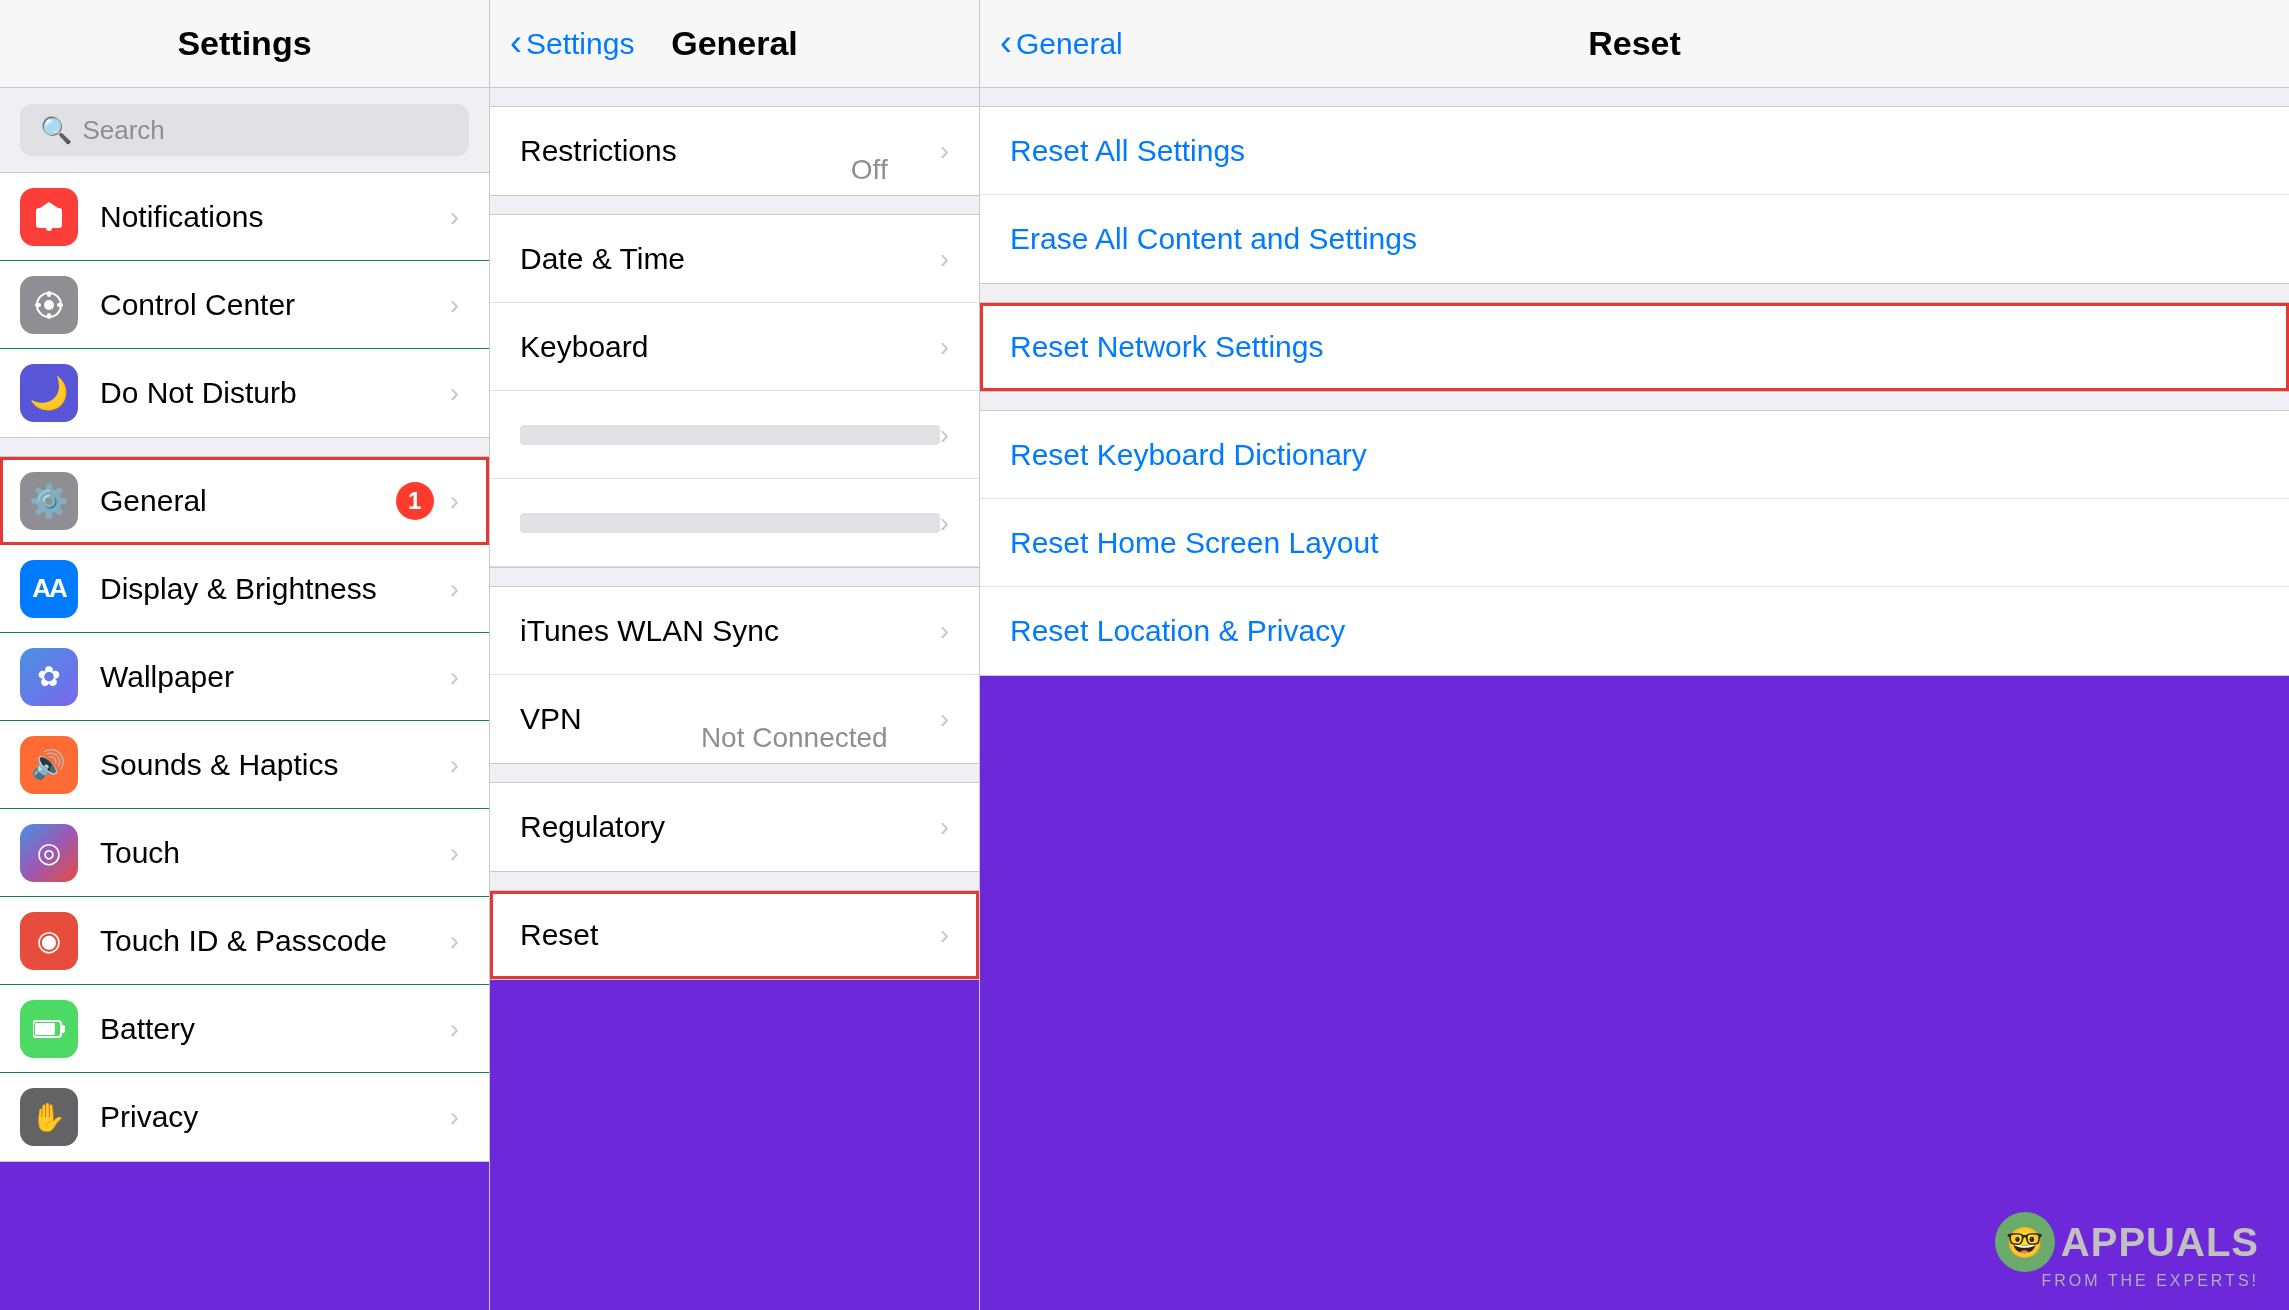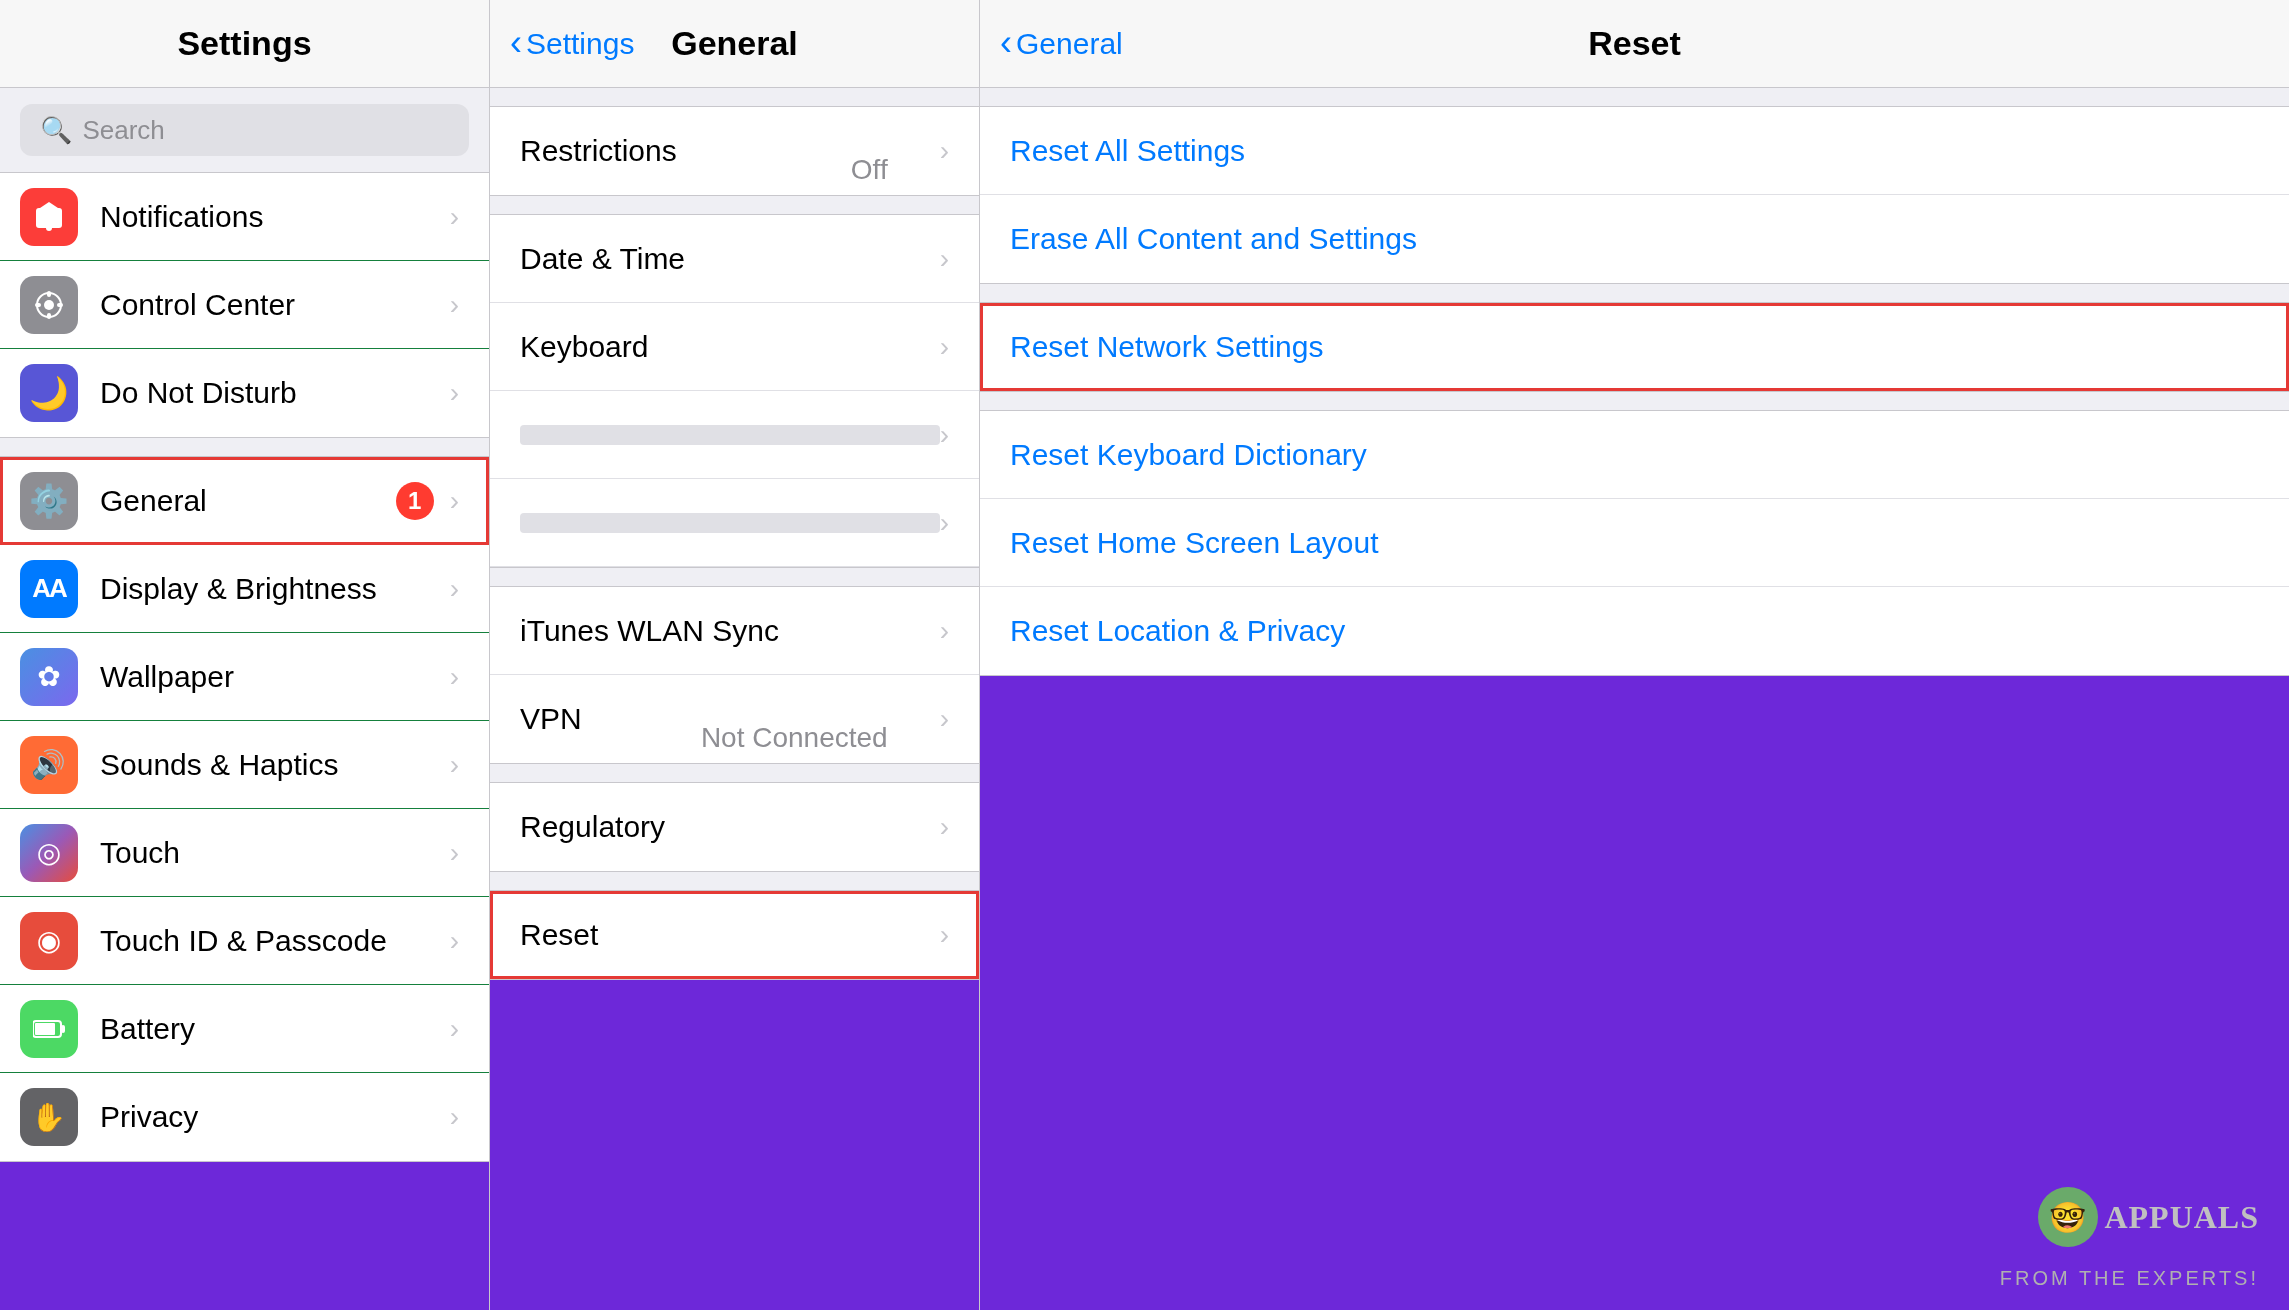--- a/index.html
+++ b/index.html
@@ -522,20 +522,20 @@
         <div class="right-list-item">
           <span class="right-list-item-label">Reset Location &amp; Privacy</span>
         </div>
       </div>
 
     </div>
 
     <div class="watermark">
       <div style="display:flex; align-items:center; gap:6px;">
         <div style="width:60px;height:60px;border-radius:50%;background:#6aaa6a;display:flex;align-items:center;justify-content:center;font-size:30px;">🤓</div>
-        <span style="font-size:32px;font-weight:900;color:#c0c0c0;letter-spacing:1px;font-family:Liberation Serif, serif;">APPUALS</span>
-      </div>
-      <span style="font-size:20px;color:#b0b0b0;letter-spacing:3px;text-align:right;margin-top:20px;">FROM THE EXPERTS!</span>
+        <span style="font-size:40px;font-weight:900;color:#c0c0c0;letter-spacing:1px;">APPUALS</span>
+      </div>
+      <span style="font-size:16px;color:#b0b0b0;letter-spacing:3px;text-align:right;">FROM THE EXPERTS!</span>
     </div>
 
   </div>
 
 </div>
 
 </body></html>

